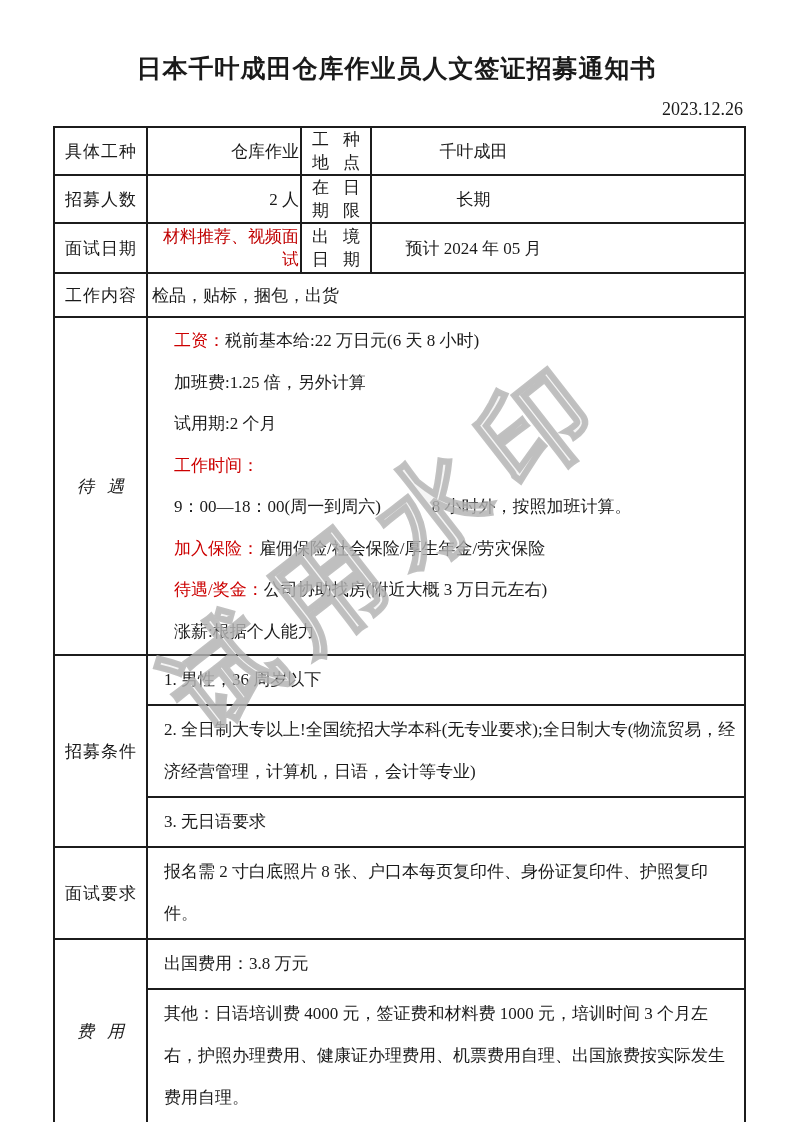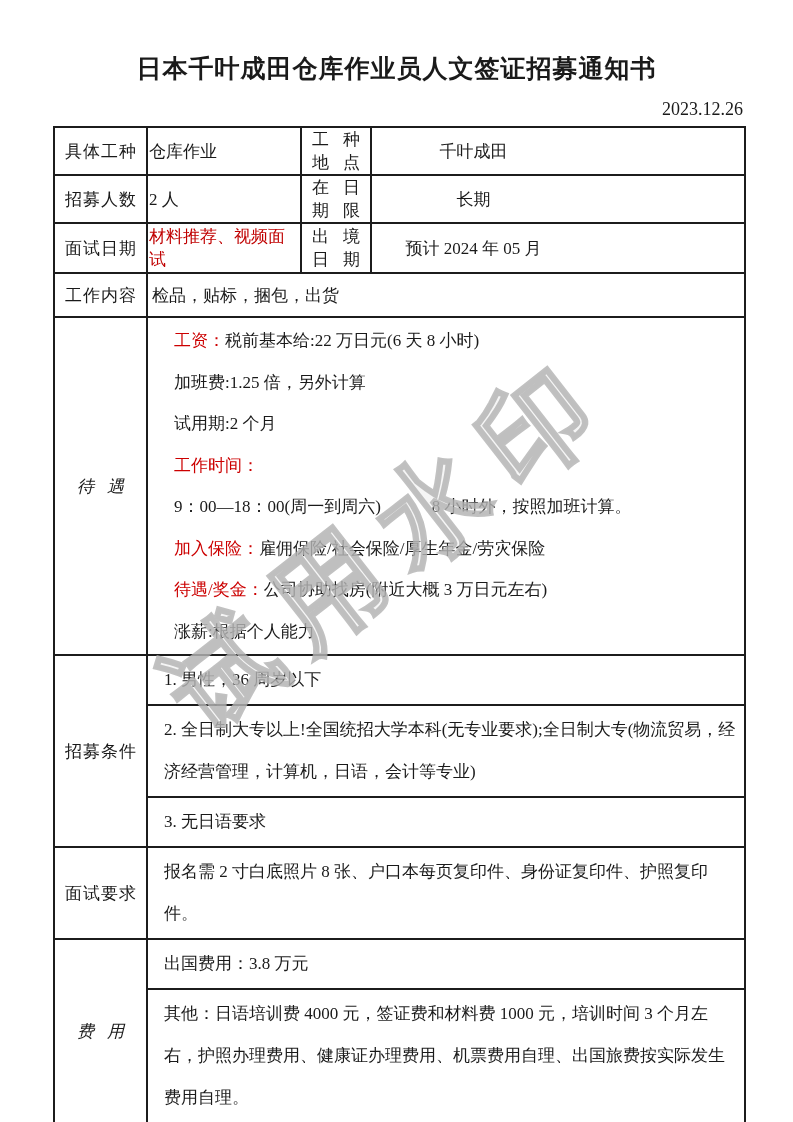--- a/index.html
+++ b/index.html
@@ -36,21 +36,21 @@
     font-size:17px;
     vertical-align:middle;
     overflow:hidden;
   }
   td.lbl{
     text-align:justify;
     text-align-last:justify;
     padding:0 10px;
   }
   td.lbl.wide-pad{padding:8px 22px;font-style:italic;}
-  td.cval{text-align:left;}
+  td.cval{text-align:right;}
   td.cval4{text-align:center;padding-right:170px;}
   td.left-val{padding:2px 4px;text-align:left;}
   .redtxt{color:#c00000;border-radius:12px;}
   .redlbl{color:#cc0000;font-weight:normal;}
   td.multiline{padding:3px 6px 3px 16px;}
   td.multiline .tline{line-height:42px;white-space:nowrap;}
   td.treat-cell{padding:2px 6px 2px 26px;}
   td.treat-cell .tline{line-height:41.5px;white-space:nowrap;}
   .wrapline{line-height:42px;white-space:normal;}
   .watermark{

